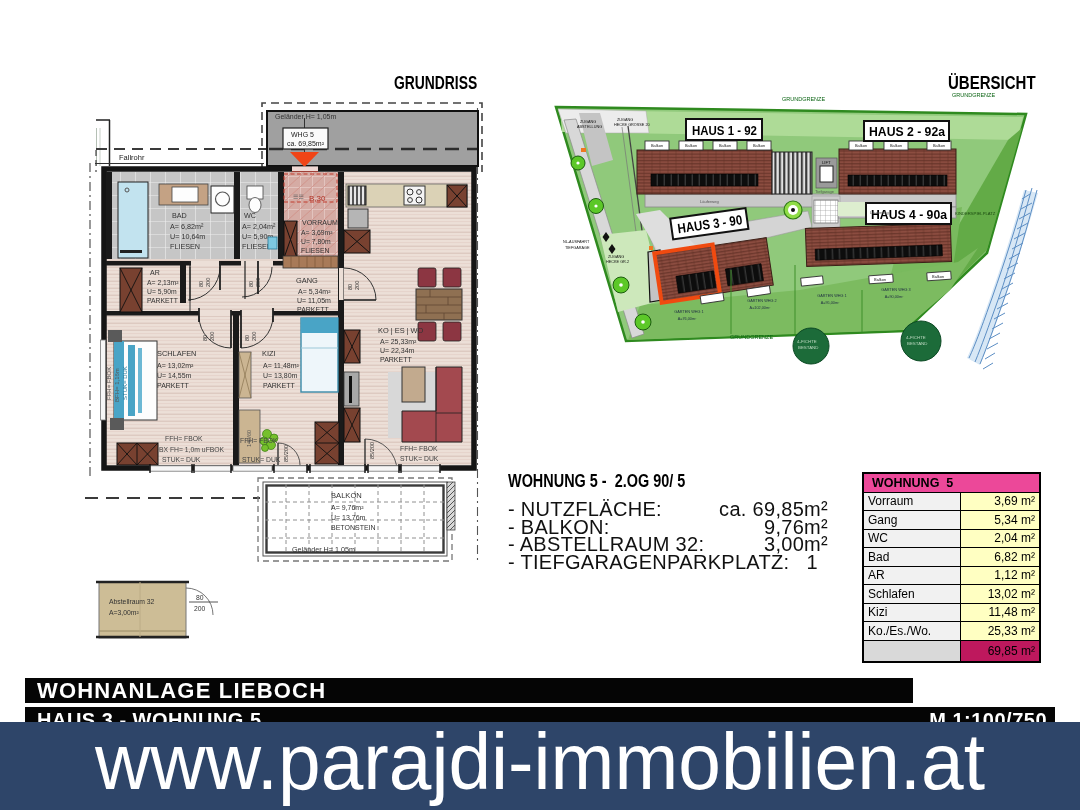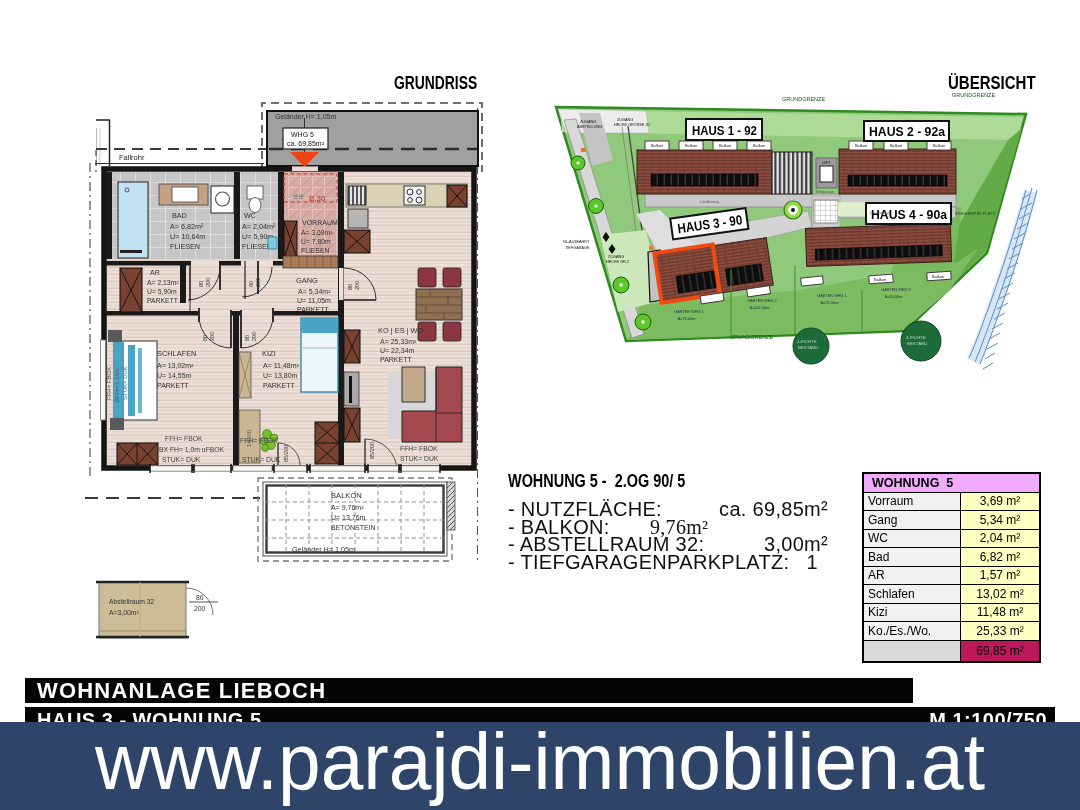--- a/index.html
+++ b/index.html
@@ -8,22 +8,22 @@
   .abs{position:absolute;}
   #gr-title{left:394px;top:72px;font-size:19px;font-weight:bold;transform:scale(0.73,1);transform-origin:left top;white-space:nowrap;}
   #ub-title{left:948px;top:72px;font-size:19px;font-weight:bold;transform:scale(0.79,1);transform-origin:left top;white-space:nowrap;}
   
   #whg-title{left:508px;top:470px;font-size:19px;font-weight:bold;transform:scale(0.76,1);transform-origin:left top;white-space:nowrap;}
   .specline{font-size:20px;color:#111;letter-spacing:0.3px;}
   
   #tbl{left:862px;top:472px;border-collapse:collapse;border:2px solid #000;font-size:12px;}
   #tbl td{border:1px solid #000;padding:0 4px;height:17.5px;}
   #tbl .lab{width:88px;background:#f1f1f1;}
-  #tbl .val{width:70px;background:#ffffc2;text-align:center;}
-  #tbl .hdr{background:#f0abfc;font-weight:bold;font-size:12.5px;padding-left:8px;}
+  #tbl .val{width:70px;background:#ffffc2;text-align:right;}
+  #tbl .hdr{background:#ec4899;font-weight:bold;font-size:12.5px;padding-left:8px;}
   
   #bar1{left:25px;top:678px;width:888px;height:25px;background:#050505;color:#fff;font-weight:bold;font-size:22px;line-height:25px;letter-spacing:1.2px;padding-left:12px;box-sizing:border-box;}
   #bar2{left:25px;top:707px;width:1030px;height:30px;background:#050505;color:#fff;font-weight:bold;font-size:20px;line-height:27px;letter-spacing:0.5px;padding-left:12px;box-sizing:border-box;}
   #banner{left:0;top:722px;width:1080px;height:88px;background:#2e4569;}
   #banner div{position:absolute;left:0;top:0;width:1080px;text-align:center;color:#fff;font-size:79px;font-weight:400;line-height:80px;letter-spacing:0px;transform:scale(0.97,1);transform-origin:center top;}
 </style>
 </head>
 <body>
 <div id="page">
   <div class="abs" id="gr-title">GRUNDRISS</div>
@@ -522,21 +522,21 @@
     <rect x="649" y="246" width="4" height="4" fill="#f07820"></rect>
     <rect x="581" y="148" width="5" height="4" fill="#f07820"></rect>
   </svg>
 
   <div class="abs" id="whg-title">WOHNUNG 5 -&nbsp; 2.OG 90/ 5</div>
   <div class="abs specline" style="left:508px;top:498px;">- NUTZFLÄCHE:</div>
   <div class="abs specline" style="left:508px;top:516px;">- BALKON:</div>
   <div class="abs specline" style="left:508px;top:533px;">- ABSTELLRAUM 32:</div>
   <div class="abs specline" style="left:508px;top:551px;">- TIEFGARAGENPARKPLATZ:</div>
   <div class="abs specline" style="left:650px;top:498px;width:178px;text-align:right;">ca. 69,85m²</div>
-  <div class="abs specline" style="left:650px;top:516px;width:178px;font-family:Liberation Serif, serif;">9,76m²</div>
+  <div class="abs specline" style="left:650px;top:516px;width:178px;text-align:right;">9,76m²</div>
   <div class="abs specline" style="left:650px;top:533px;width:178px;text-align:right;">3,00m²</div>
   <div class="abs specline" style="left:650px;top:551px;width:168px;text-align:right;">1</div>
 
   <table class="abs" id="tbl">
     <tbody>
         <tr>
           <td class="hdr" colspan="2">WOHNUNG&nbsp; 5</td>
         </tr>
     <tr>
           <td class="lab">Vorraum</td>
@@ -549,21 +549,21 @@
     <tr>
           <td class="lab">WC</td>
           <td class="val">2,04 m²</td>
         </tr>
     <tr>
           <td class="lab">Bad</td>
           <td class="val">6,82 m²</td>
         </tr>
     <tr>
           <td class="lab">AR</td>
-          <td class="val">1,57 m²</td>
+          <td class="val">1,12 m²</td>
         </tr>
     <tr>
           <td class="lab">Schlafen</td>
           <td class="val">13,02 m²</td>
         </tr>
     <tr>
           <td class="lab">Kizi</td>
           <td class="val">11,48 m²</td>
         </tr>
     <tr>

